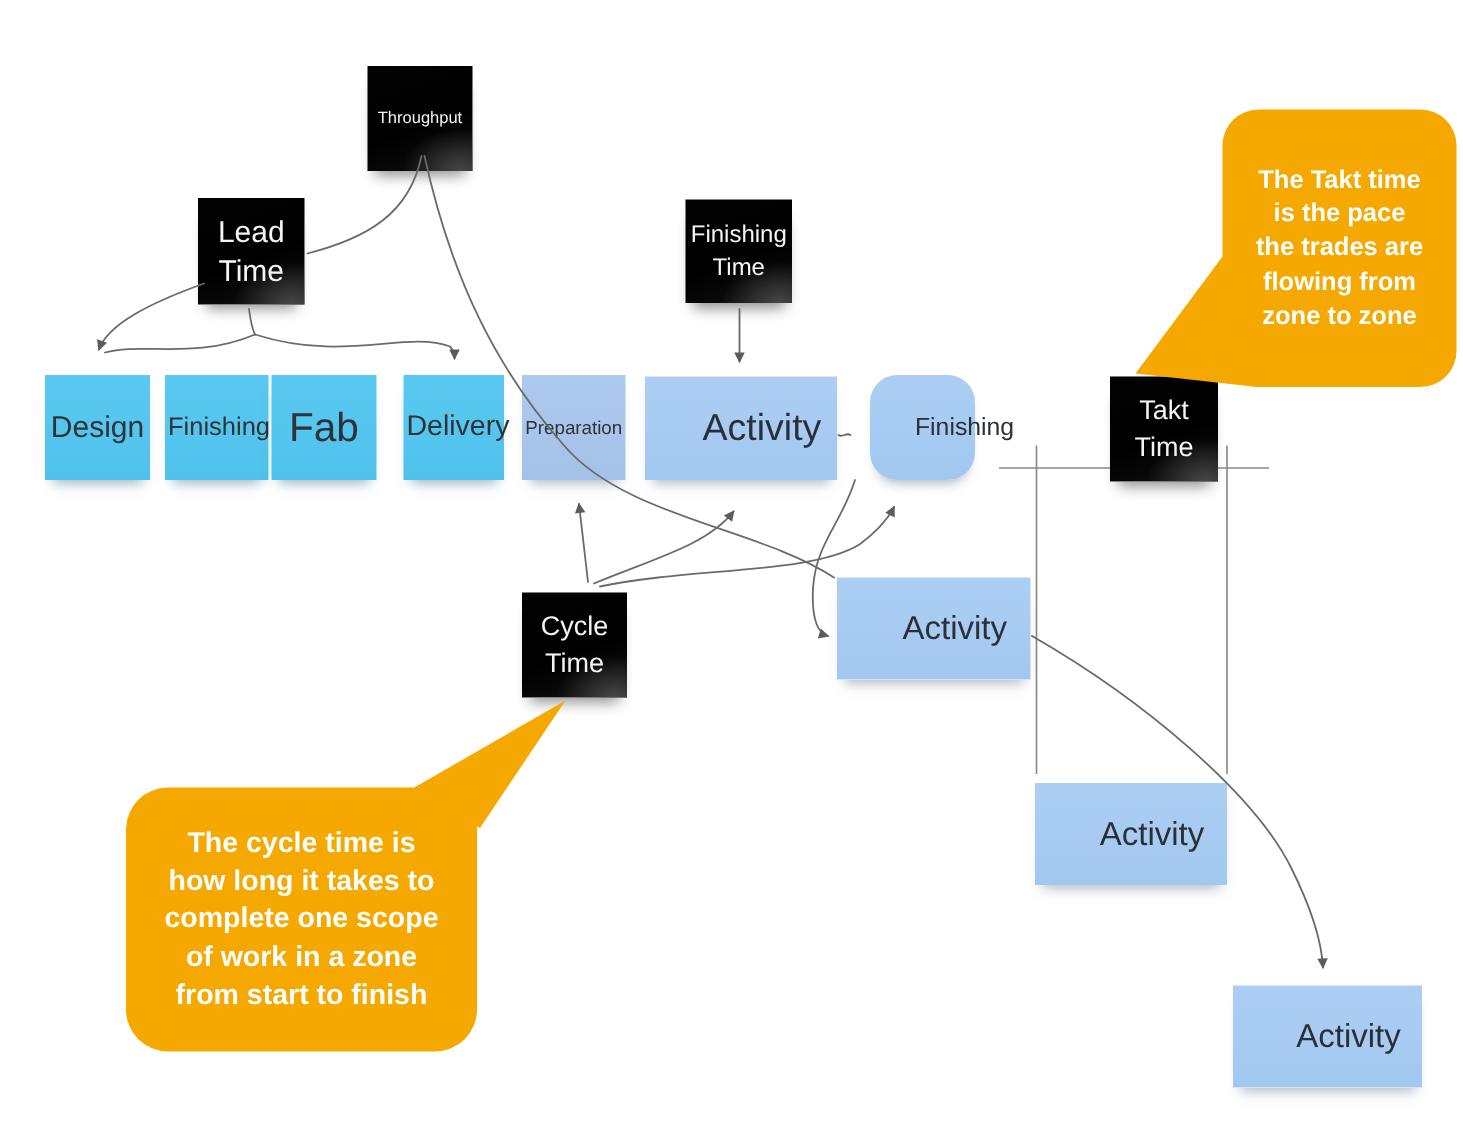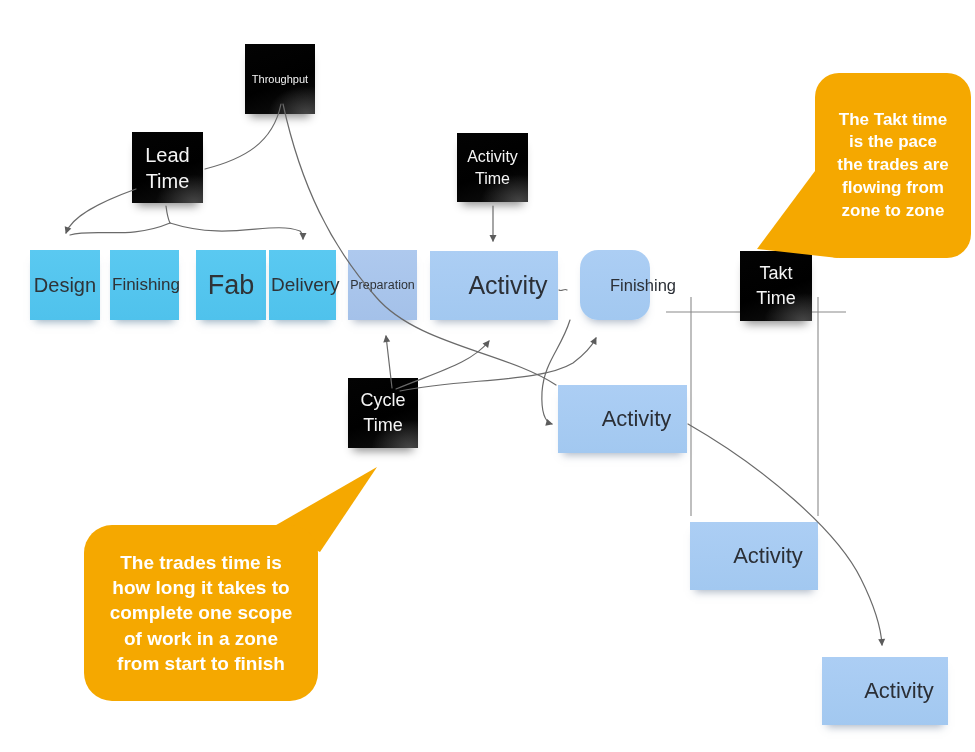--- a/index.html
+++ b/index.html
@@ -40,25 +40,25 @@
     color:#2b2f36;
     box-shadow:0 7px 8px -5px rgba(90,110,140,.5);
     padding-left:30px;
   }
   .nowrap{white-space:nowrap;}
 
   #st-throughput{left:245px;top:44px;width:70px;height:70px;font-size:11px;}
   #st-lead{left:132px;top:132px;width:71px;height:71px;font-size:20px;line-height:1.3;}
   #st-activity-time{left:457px;top:133px;width:71px;height:69px;font-size:16px;line-height:1.35;}
   #st-takt{left:740px;top:251px;width:72px;height:70px;font-size:18px;line-height:1.4;}
-  #st-cycle{left:348px;top:378px;width:70px;height:70px;font-size:18px;line-height:1.4;}
+  #st-cycle{left:348px;top:395px;width:70px;height:70px;font-size:18px;line-height:1.4;}
 
   #st-design{left:30px;top:250px;width:70px;height:70px;font-size:20px;}
   #st-detailing{left:110px;top:250px;width:69px;height:70px;font-size:17px;}
-  #st-fab{left:196px;top:250px;width:70px;height:70px;font-size:27px;}
+  #st-fab{left:181px;top:250px;width:70px;height:70px;font-size:27px;}
   #st-delivery{left:269px;top:250px;width:67px;height:70px;font-size:19px;}
   #st-preparation{left:348px;top:250px;width:69px;height:70px;font-size:12.5px;}
   #st-activity-main{left:430px;top:251px;width:128px;height:69px;font-size:25px;}
   #st-finishing{left:580px;top:250px;width:70px;height:70px;font-size:16.5px;border-radius:18px;}
 
   #st-zone1{left:558px;top:385px;width:129px;height:68px;font-size:22px;}
   #st-zone2{left:690px;top:522px;width:128px;height:68px;font-size:22px;}
   #st-zone3{left:822px;top:657px;width:126px;height:68px;font-size:22px;}
 
   
@@ -82,21 +82,21 @@
     <path d="M818,297 L818,516" stroke="#8a8a8a" stroke-width="1.1" fill="none"></path>
   </svg>
 
   <div class="sticky black" id="st-throughput">
     <span class="lbl nowrap">Throughput</span>
   </div>
   <div class="sticky black" id="st-lead">
     <span class="lbl">Lead Time</span>
   </div>
   <div class="sticky black" id="st-activity-time">
-    <span class="lbl">Activity Time</span>
+    <span class="lbl">Finishing Time</span>
   </div>
   <div class="sticky black" id="st-takt">
     <span class="lbl">Takt Time</span>
   </div>
   <div class="sticky black" id="st-cycle">
     <span class="lbl">Cycle Time</span>
   </div>
 
   <div class="sticky cyan" id="st-design">
     <span class="lbl">Design</span>
@@ -158,20 +158,20 @@
   </svg>
 
   <div class="callout" id="callout-takt">
     <span>The Takt time
 is the pace
 the trades are
 flowing from
 zone to zone</span>
   </div>
   <div class="callout" id="callout-cycle">
-    <span>The trades time is
+    <span>The cycle time is
 how long it takes to
 complete one scope
 of work in a zone
 from start to finish</span>
   </div>
 
 </div>
 
 </body></html>

